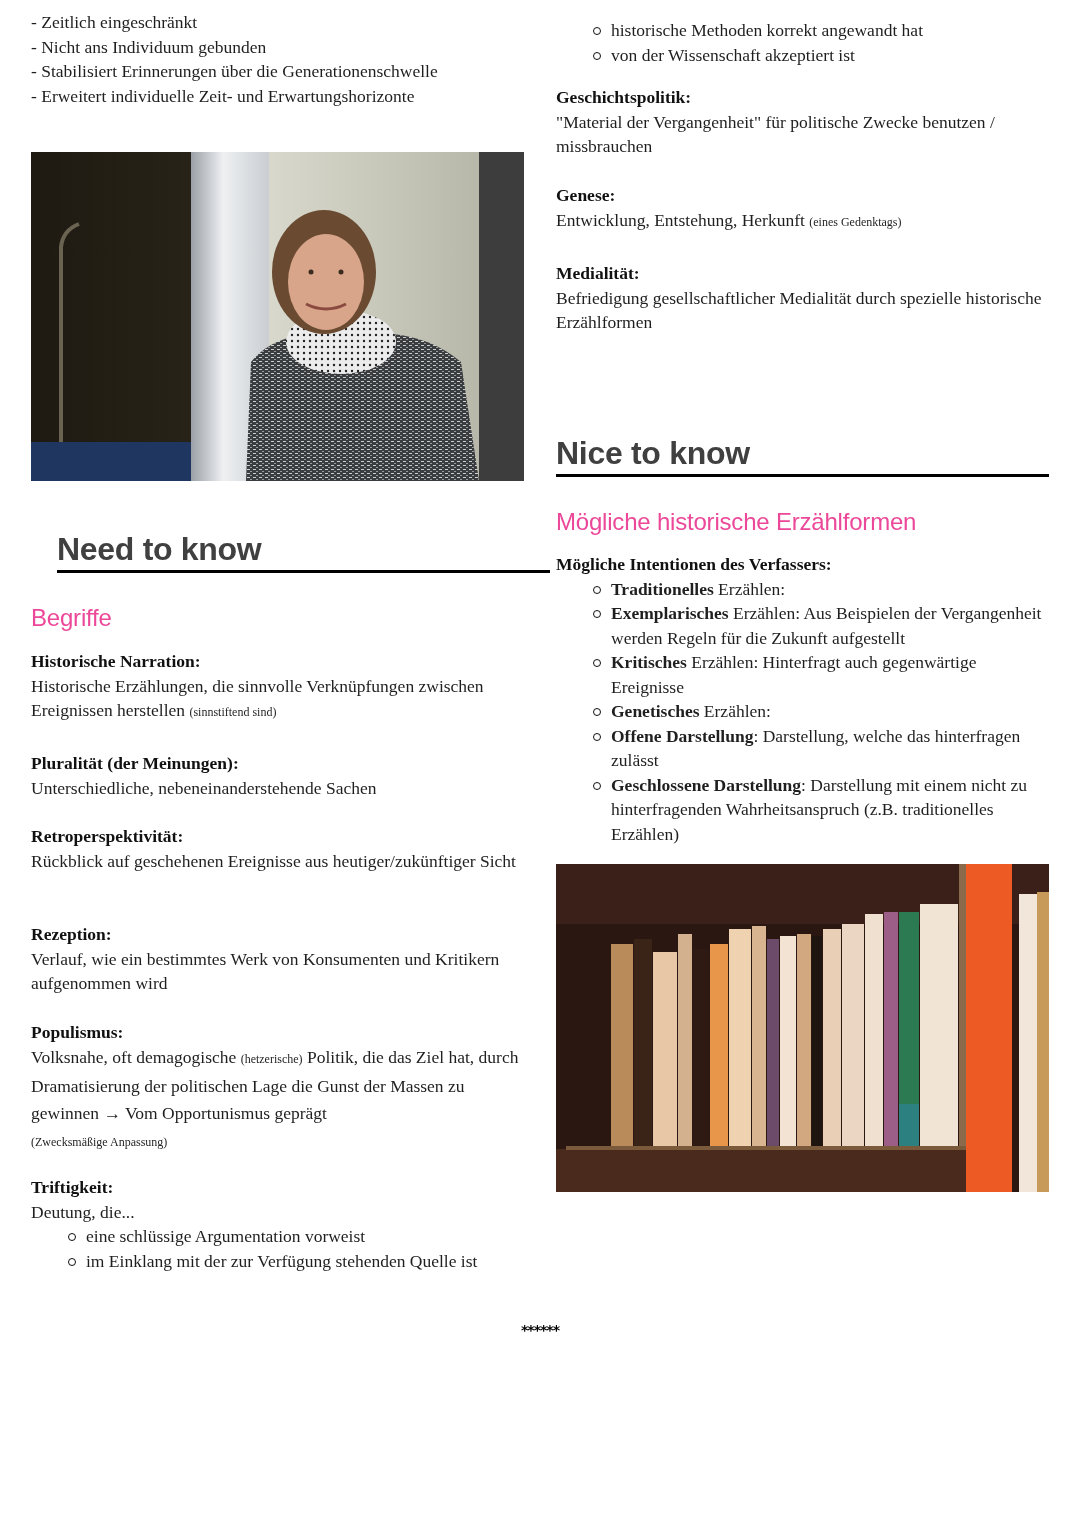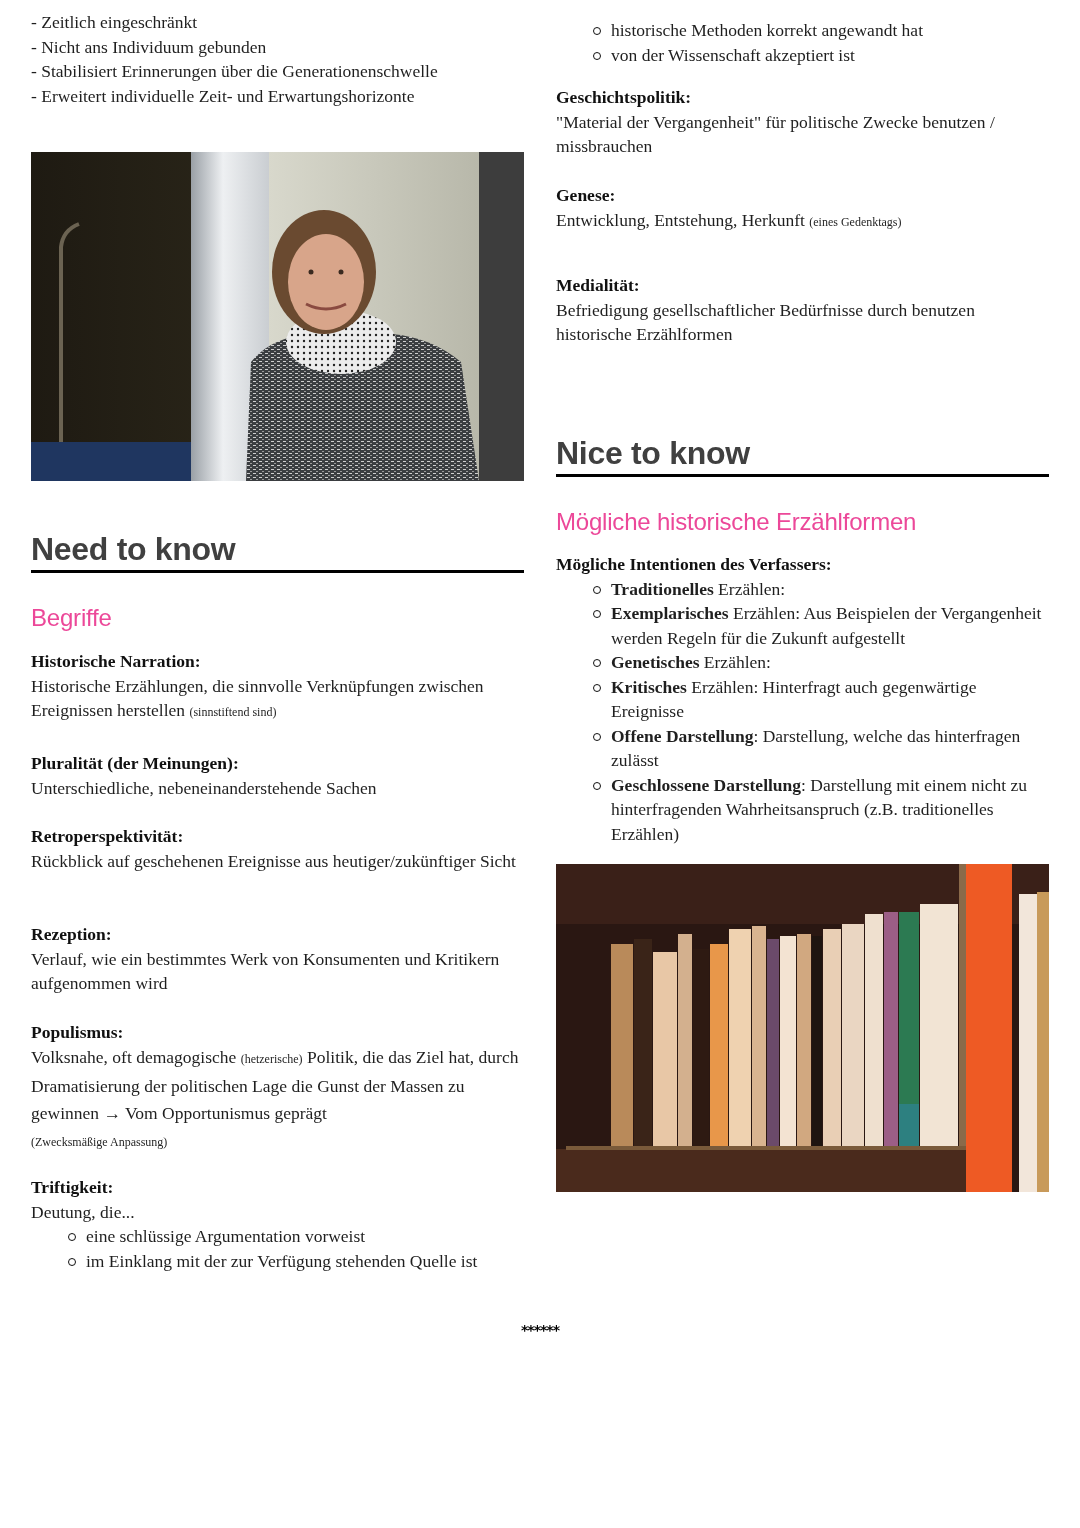--- a/index.html
+++ b/index.html
@@ -72,21 +72,21 @@
       <path d="M215 329 L220 210 Q240 185 280 182 L360 182 Q400 185 430 210 L448 329 Z" fill="url(#knit)"></path>
       <ellipse cx="310" cy="190" rx="55" ry="32" fill="url(#dots)"></ellipse>
       <ellipse cx="293" cy="120" rx="52" ry="62" fill="#6a4a30"></ellipse>
       <ellipse cx="295" cy="130" rx="38" ry="48" fill="#d8a58a"></ellipse>
       <path d="M275 152 Q295 162 315 152" stroke="#8a4a40" stroke-width="3" fill="none"></path>
       <circle cx="280" cy="120" r="2.5" fill="#3a2a20"></circle>
       <circle cx="310" cy="120" r="2.5" fill="#3a2a20"></circle>
     </svg>
   </div>
 
-  <div class="block" style="top:530px;">
+  <div class="block" style="top:530px;margin-left:26px;">
     <h1 class="h1">Need to know</h1>
   </div>
 
   <div class="block" style="top:603px;">
     <h2 class="h2">Begriffe</h2>
   </div>
 
   <div class="block txt" style="top:649px;">
     <div class="term">Historische Narration:</div>
     <div><span>Historische Erzählungen, die sinnvolle Verknüpfungen zwischen Ereignissen herstellen</span> <span class="small">(sinnstiftend sind)</span></div>
@@ -133,40 +133,40 @@
   <div class="block txt" style="top:85px;">
     <div class="term">Geschichtspolitik:</div>
     <div>"Material der Vergangenheit" für politische Zwecke benutzen / missbrauchen</div>
   </div>
 
   <div class="block txt" style="top:183px;">
     <div class="term">Genese:</div>
     <div><span>Entwicklung, Entstehung, Herkunft</span> <span class="small">(eines Gedenktags)</span></div>
   </div>
 
-  <div class="block txt" style="top:261px;margin-top:12px;">
+  <div class="block txt" style="top:261px;">
     <div class="term">Medialität:</div>
-    <div>Befriedigung gesellschaftlicher Bedürfnisse durch benutzen historische Erzählformen</div>
+    <div>Befriedigung gesellschaftlicher Medialität durch spezielle historische Erzählformen</div>
   </div>
 
   <div class="block" style="top:434px;">
     <h1 class="h1">Nice to know</h1>
   </div>
 
   <div class="block" style="top:507px;">
     <h2 class="h2">Mögliche historische Erzählformen</h2>
   </div>
 
   <div class="block txt" style="top:552px;">
     <div class="term">Mögliche Intentionen des Verfassers:</div>
     <ul class="circle">
       <li><b>Traditionelles</b><span> Erzählen:</span></li>
       <li><b>Exemplarisches</b><span> Erzählen: Aus Beispielen der Vergangenheit werden Regeln für die Zukunft aufgestellt</span></li>
+      <li><b>Kritisches</b><span> Erzählen: Hinterfragt auch gegenwärtige Ereignisse</span></li>
       <li><b>Genetisches</b><span> Erzählen:</span></li>
-      <li><b>Kritisches</b><span> Erzählen: Hinterfragt auch gegenwärtige Ereignisse</span></li>
       <li><b>Offene Darstellung</b><span>: Darstellung, welche das hinterfragen zulässt</span></li>
       <li><b>Geschlossene Darstellung</b><span>: Darstellung mit einem nicht zu hinterfragenden Wahrheitsanspruch (z.B. traditionelles Erzählen)</span></li>
     </ul>
   </div>
 
   <div class="photo block" style="top:864px; height:328px; width:493px;">
     <svg width="493" height="328" viewBox="0 0 493 328">
       <rect width="493" height="328" fill="#2a1712"></rect>
       <rect x="0" y="0" width="493" height="60" fill="#3a2018"></rect>
       <rect x="55" y="80" width="22" height="205" fill="#b98a5a"></rect>

